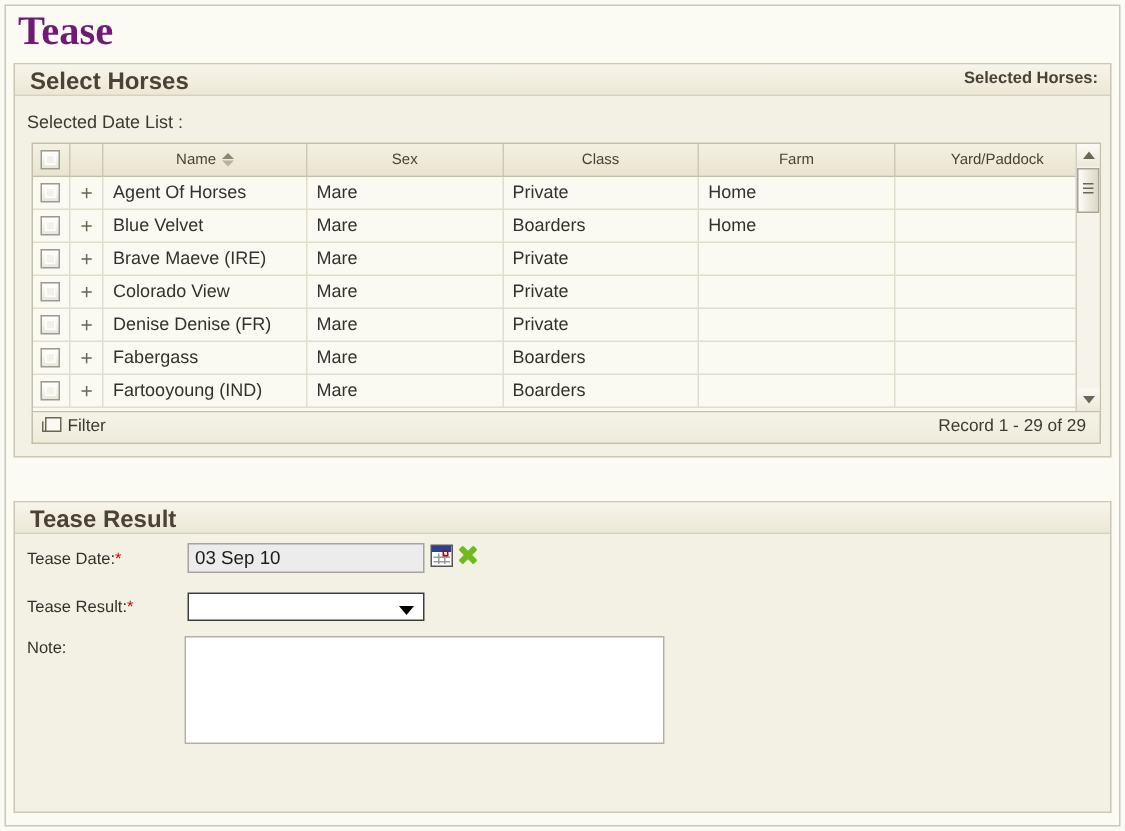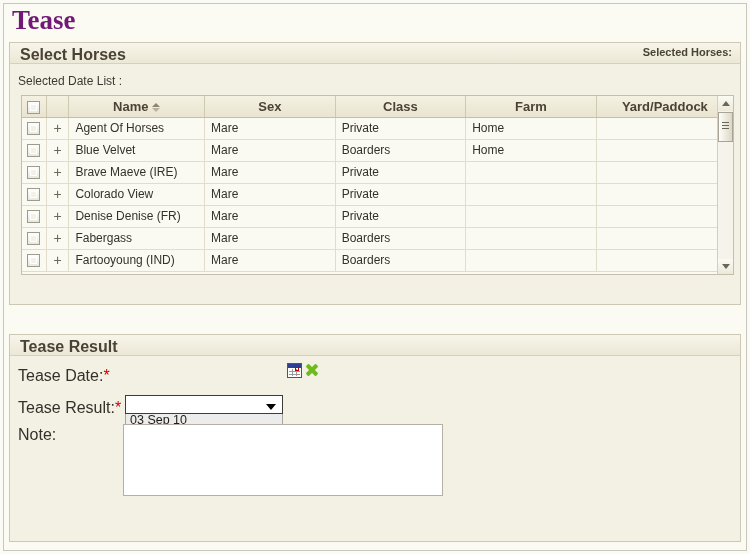--- a/index.html
+++ b/index.html
@@ -100,22 +100,22 @@
     border-collapse: collapse;
     table-layout: fixed;
     width: 100%;
     font-size: 12px;
   }
   table.grid th {
     background: linear-gradient(to bottom, #f4f1e2 0%, #e9e4d0 100%);
     border-right: 1px solid #cfc9b2;
     border-bottom: 1px solid #c5bfa9;
     height: 21px;
-    font-size: 13px;
-    font-weight: bold;
+    font-size: 10px;
+    font-weight: normal;
     color: #4a4335;
     text-align: center;
     padding: 0;
     box-sizing: border-box;
   }
   table.grid td {
     border-right: 1px solid #e2ddca;
     border-bottom: 1px solid #e2ddca;
     height: 22px;
     padding: 0 0 0 6px;
@@ -265,36 +265,35 @@
     position: absolute;
     right: 9px;
     top: 3px;
     font-size: 11.5px;
     color: #3a3a32;
   }
 
   
   .form-row {
     position: absolute;
-    font-size: 16px;
+    font-size: 11px;
     color: #33312b;
   }
   .req { color: #cc0000; }
 
   .txt-input {
     position: absolute;
     box-sizing: border-box;
     border: 1px solid #a9a49a;
     background: #ececec;
     font-family: "Liberation Sans", sans-serif;
     font-size: 12.5px;
     color: #1d1d1a;
     padding: 1px 4px;
     outline: none;
-    margin-top: 48px;
   }
   .sel-input {
     position: absolute;
     box-sizing: border-box;
     border: 1px solid #3c3c3c;
     background: #ffffff;
     height: 19px;
   }
   .sel-input .sel-val {
     position: absolute;
@@ -515,20 +514,26 @@
             <b></b>
             <b></b>
           </div>
       </div>
       <div class="sb-btn sb-dn">
           <span class="sb-arrow"></span>
         </div>
     </div>
   </div>
 
+  <div class="grid-footer" style="left:21px; top:275px; width:713px;">
+    <span class="gf-filter">
+      <span class="filt-ico"></span><span>Filter</span>
+    </span>
+    <span class="gf-record">Record 1 - 29 of 29</span>
+  </div>
 
   <div class="panel" style="left:9px; top:334px; width:732px; height:208px;">
     <div class="panel-header">
       <span class="ph-left">Tease Result</span>
     </div>
   </div>
 
   <div class="form-row" style="left:18px; top:367px;">
     <span>Tease Date:</span><span class="req">*</span>
   </div>

